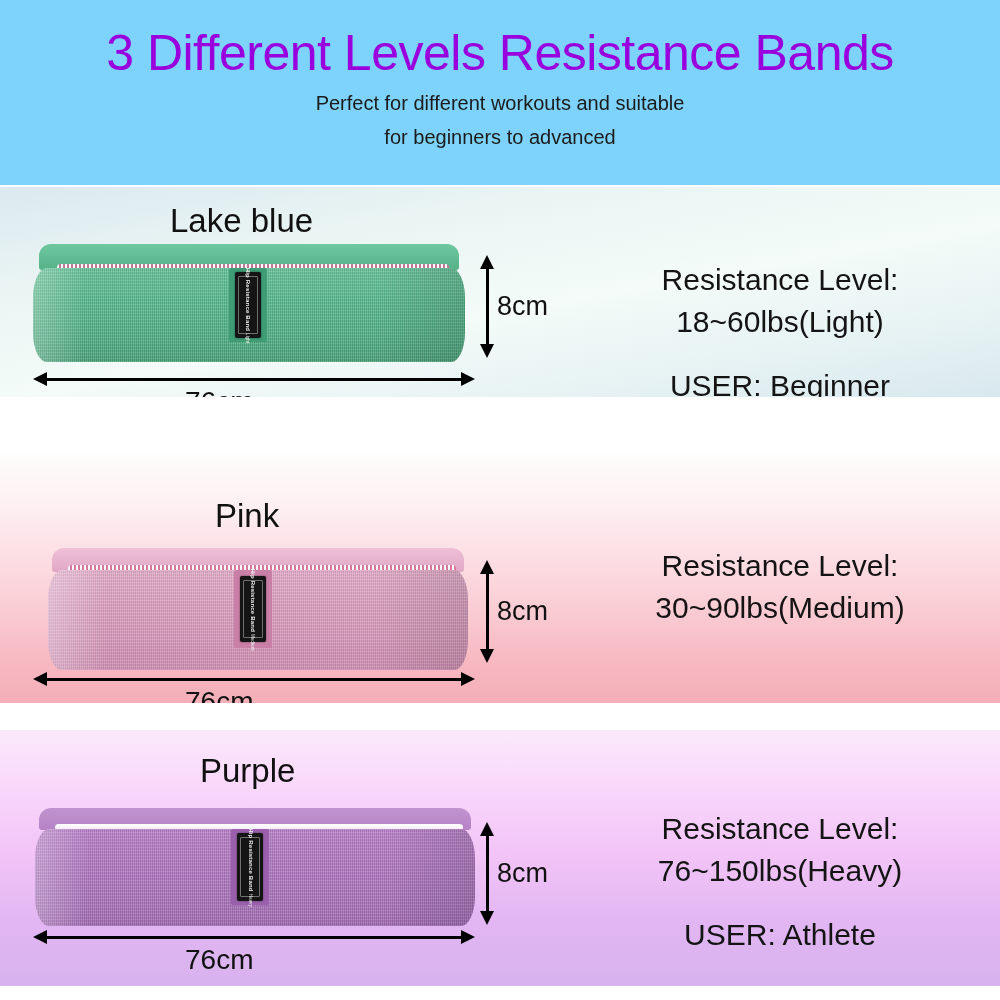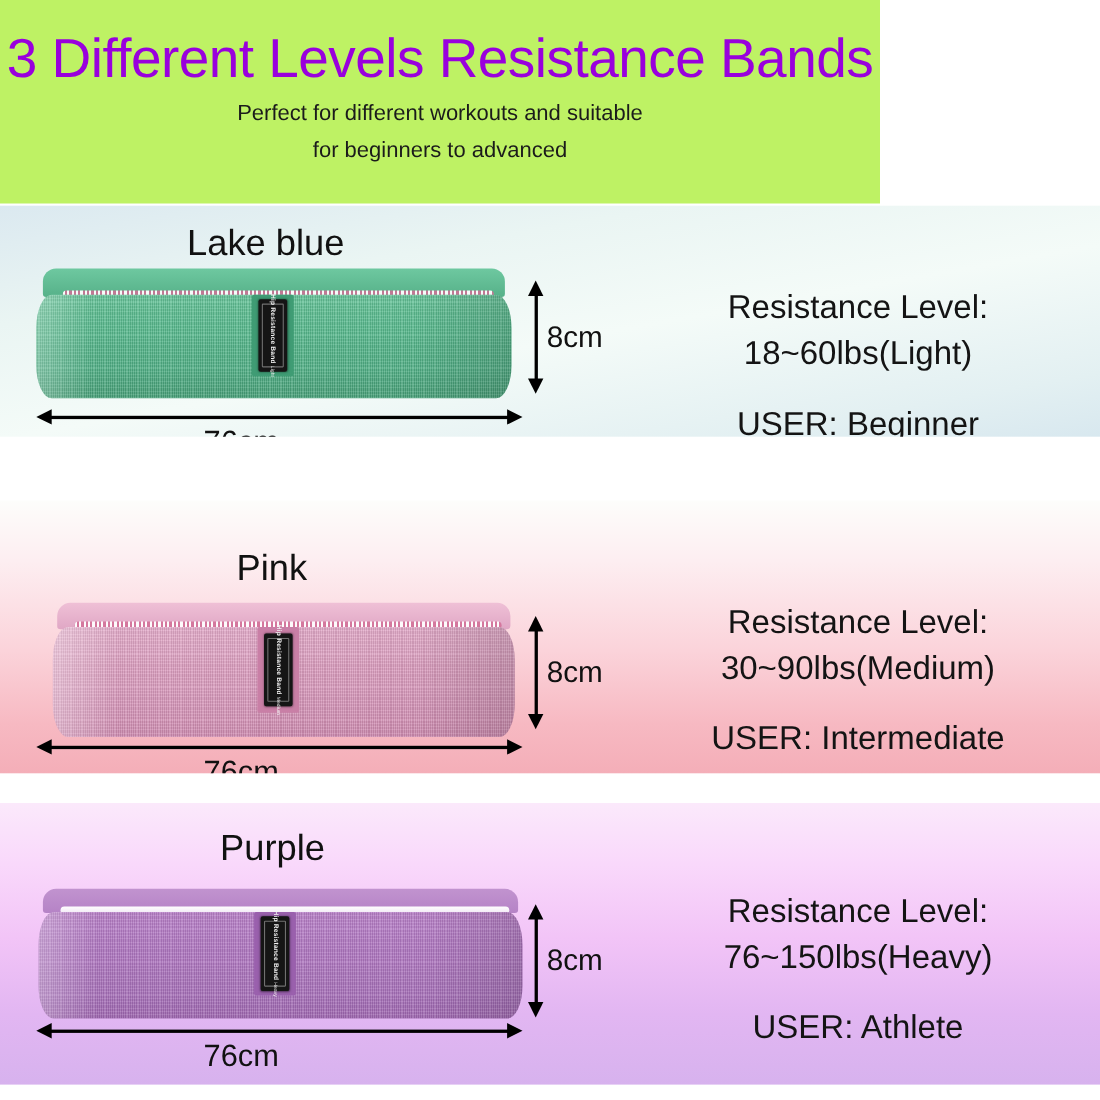--- a/index.html
+++ b/index.html
@@ -10,23 +10,23 @@
   body {
     width: 1000px;
     height: 1000px;
     font-family: "Liberation Sans", sans-serif;
     overflow: hidden;
     position: relative;
   }
 
   
   .header {
-    width: 800px;
+    width: 1000px;
     height: 185px;
-    background: #bef264;
+    background: #7dd3fc;
     text-align: center;
     position: relative;
   }
   .main-title {
     font-size: 50px;
     line-height: 58px;
     color: #9900dd;
     font-weight: 400;
     letter-spacing: -0.5px;
     padding-top: 24px;
@@ -316,21 +316,20 @@
   <div class="dim-h" style="left:33px; top:216px; width:442px;">
     <div class="cap-l"></div>
     <div class="line"></div>
     <div class="cap-r"></div>
   </div>
   <div class="dim-label" style="left:185px; top:231px;">76cm</div>
 
   <div class="info" style="left:570px; top:90px; width:420px;">
     <div class="line1">Resistance Level:</div>
     <div class="line2">30~90lbs(Medium)</div>
-    <div class="line3">USER: Intermediate</div>
   </div>
 </div>
 
 <div class="panel panel-purple">
 
   <div class="color-name" style="left:200px; top:22px;text-align:right;">Purple</div>
 
   <div class="band-wrap" style="left:35px; top:78px; width:440px; height:118px;">
     <div class="rim" style="left:4px; top:0px; width:432px; height:22px;
                 background:linear-gradient(180deg,#c193cf 0%, #b583c6 100%);"></div>

